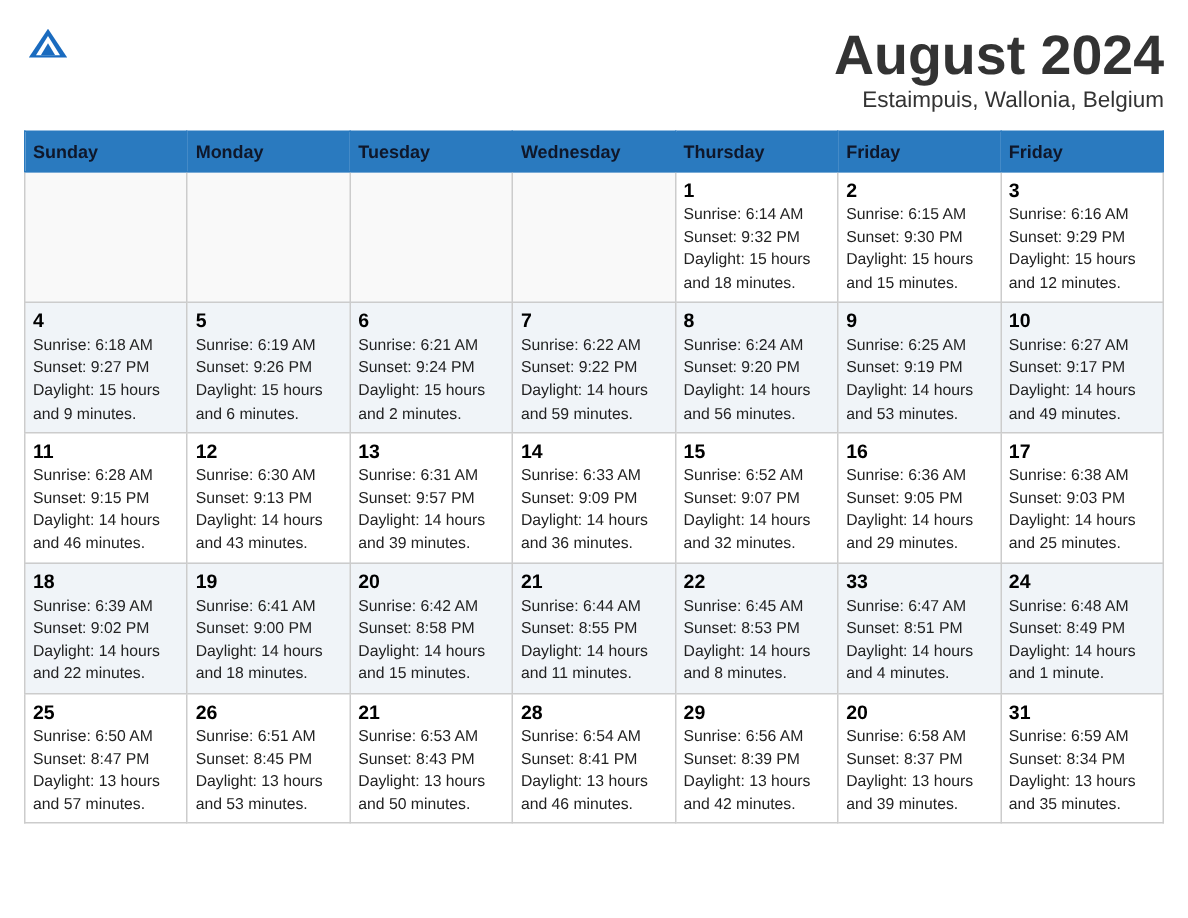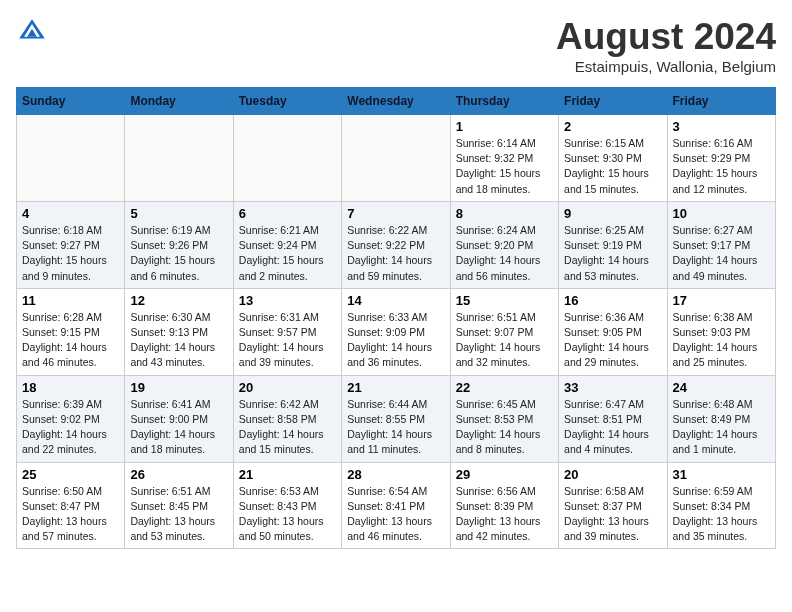--- a/index.html
+++ b/index.html
@@ -224,21 +224,21 @@
         </td>
         <td>
           <span class="day-num">14</span>
           <div class="day-info">Sunrise: 6:33 AM
 Sunset: 9:09 PM
 Daylight: 14 hours
 and 36 minutes.</div>
         </td>
         <td>
           <span class="day-num">15</span>
-          <div class="day-info">Sunrise: 6:51 AM
+          <div class="day-info">Sunrise: 6:52 AM
 Sunset: 9:07 PM
 Daylight: 14 hours
 and 32 minutes.</div>
         </td>
         <td>
           <span class="day-num">16</span>
           <div class="day-info">Sunrise: 6:36 AM
 Sunset: 9:05 PM
 Daylight: 14 hours
 and 29 minutes.</div>

